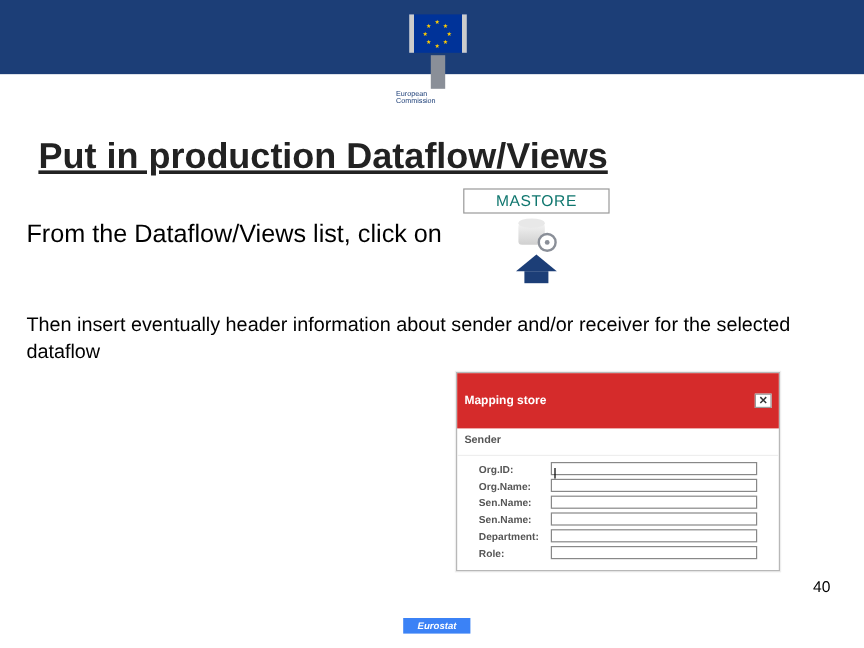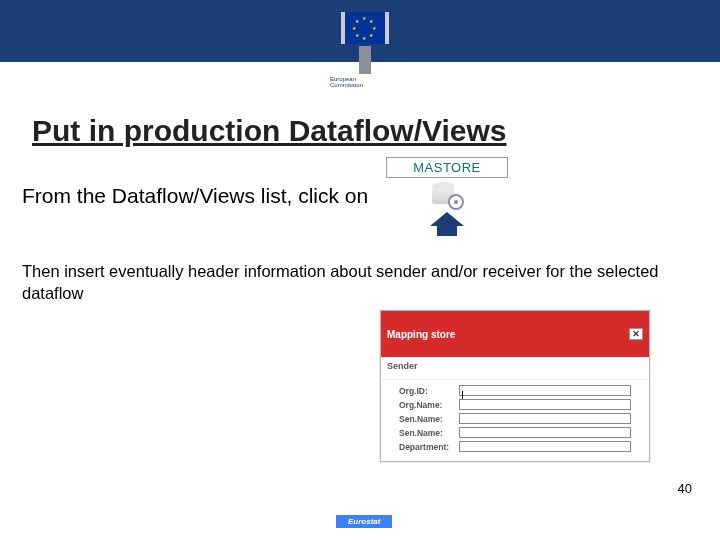--- a/index.html
+++ b/index.html
@@ -102,17 +102,21 @@
         <div class="dinput"></div>
       </div>
     <div class="drow">
         <div class="dlabel">Sen.Name:</div>
         <div class="dinput"></div>
       </div>
     <div class="drow">
         <div class="dlabel">Department:</div>
         <div class="dinput"></div>
       </div>
+    <div class="drow">
+        <div class="dlabel">Role:</div>
+        <div class="dinput"></div>
+      </div>
   </div>
 </div>
 
 <div class="pagenum">40</div>
 <div class="footer">Eurostat</div>
 
 </body></html>

